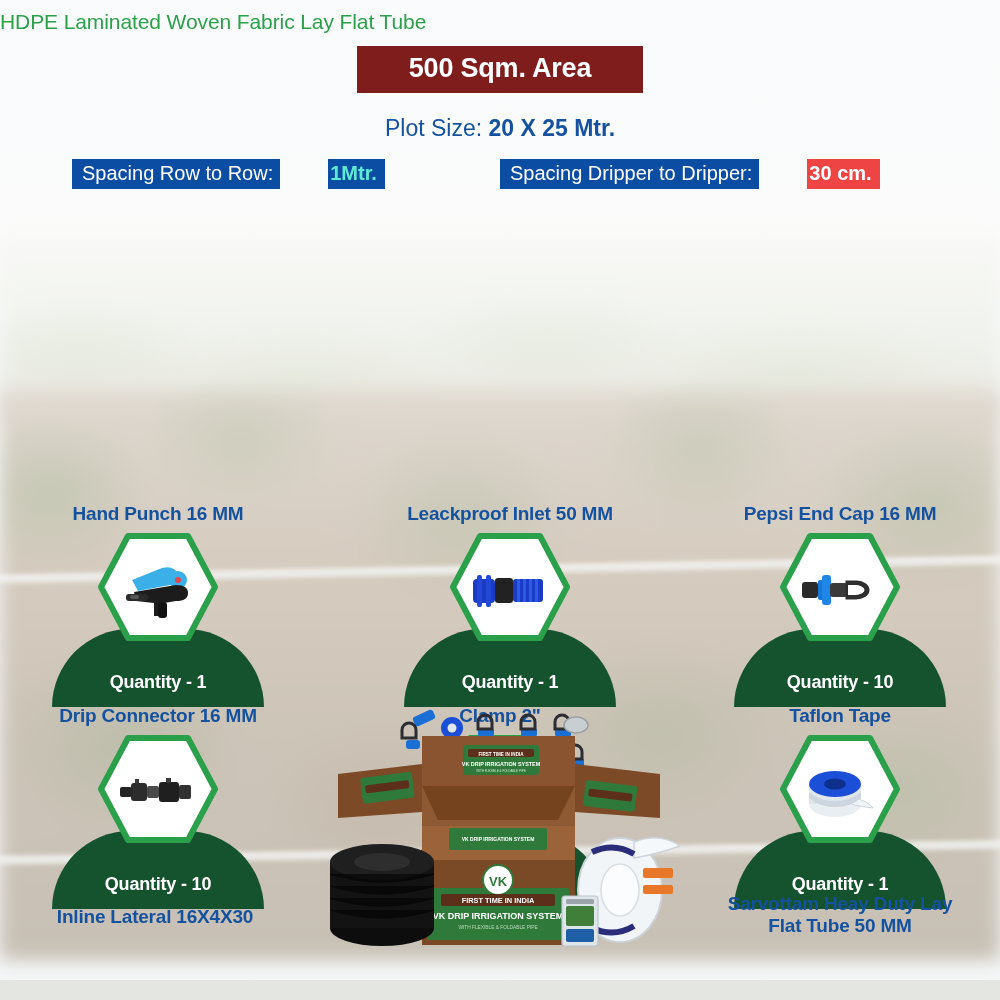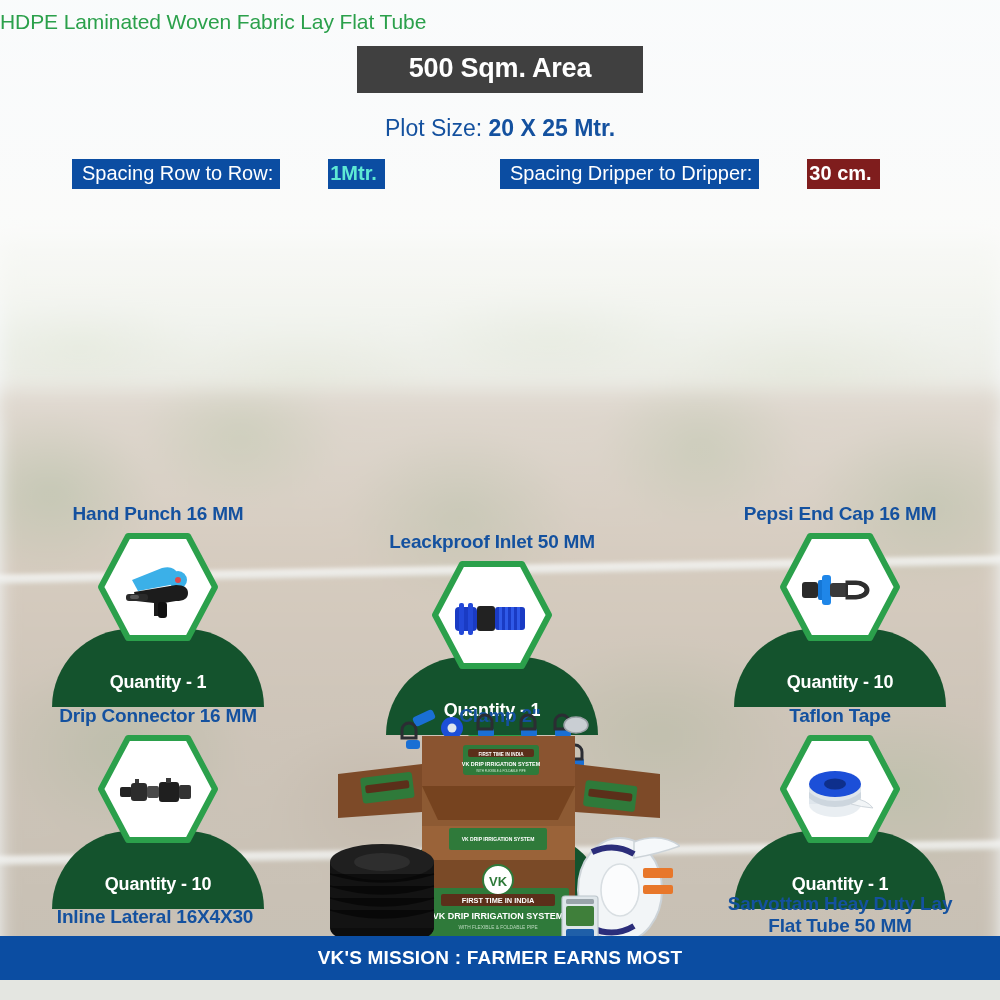--- a/index.html
+++ b/index.html
@@ -62,21 +62,21 @@
   .title {
     text-align:center; color:#14519f; font-weight:bold;
     font-size:41px; letter-spacing:-.4px; padding-top:46px; line-height:1.1;
   }
   .subtitle {
     text-align:left; color:#2ba04b; font-size:21px;
     margin-top:10px; letter-spacing:-.1px;
   }
   .area-banner-wrap { text-align:center; margin-top:12px; }
   .area-banner {
-    display:inline-block; background:#404040; color:#fff;
+    display:inline-block; background:#7f1d1d; color:#fff;
     font-size:27px; font-weight:bold; padding:7px 52px 9px; letter-spacing:-.2px;
   }
   .plot {
     text-align:center; color:#14519f; font-size:23px; margin-top:22px;
   }
   .plot .val { font-weight:bold; }
 
   .spacing-row {
     position:relative; height:34px; margin-top:17px;
   }
@@ -162,21 +162,21 @@
     <span class="val">20 X 25 Mtr.</span>
   </div>
 
   <div class="spacing-row">
     <div class="spacing left">
       <span class="lab">Spacing Row to Row:</span>
       <span class="val valbox" style="background:#0b4da2;color:#5eead4;">1Mtr.</span>
     </div>
     <div class="spacing right">
       <span class="lab">Spacing Dripper to Dripper:</span>
-      <span class="val valbox" style="background:#7f1d1d;color:#fff;">30 cm.</span>
+      <span class="val valbox" style="background:#ef4444;color:#fff;">30 cm.</span>
     </div>
   </div>
 
   <div class="grid">
 
     <div class="cell" style="left:8px;  top:310px;">
       <div class="cap">Hand Punch 16 MM</div>
       <div class="hexwrap">
         <div class="dome">
           <span class="qty">Quantity - 1</span>
@@ -193,21 +193,21 @@
               <path d="M16 34 L58 27 Q70 27 70 35 Q70 43 58 43 L46 45 L44 58 L36 58 L36 45 L18 43 Z" fill="#1c1c1c"></path>
               <rect x="8" y="36" width="22" height="7" rx="3" fill="#2a2a2a"></rect>
               <rect x="40" y="44" width="9" height="16" rx="3" fill="#111"></rect>
               <rect x="12" y="37" width="9" height="4" rx="2" fill="#555"></rect>
             </svg>
           </div>
         </div>
       </div>
     </div>
 
-    <div class="cell" style="left:342px; top:310px;margin-top:28px;">
+    <div class="cell" style="left:360px; top:310px;">
       <div class="cap">Leackproof Inlet 50 MM</div>
       <div class="hexwrap">
         <div class="dome">
           <span class="qty">Quantity - 1</span>
         </div>
         <div class="hex">
           <svg width="122" height="110" viewBox="0 0 122 110">
             <polygon points="31,4 91,4 118,55 91,106 31,106 4,55" fill="#ffffff" stroke="#2ba04b" stroke-width="6" stroke-linejoin="round"></polygon>
           </svg>
           <div class="prod">
@@ -447,18 +447,15 @@
         <path d="M262 228 q22 10 42 -2" stroke="#2b2d7a" stroke-width="6" fill="none"></path>
 
         <rect x="232" y="196" width="36" height="50" rx="3" fill="#dfe6ea" stroke="#bcc5cb" stroke-width="1.2"></rect>
         <rect x="236" y="206" width="28" height="20" rx="2" fill="#3f7f3a"></rect>
         <rect x="236" y="229" width="28" height="13" rx="2" fill="#1f5fa8"></rect>
         <rect x="236" y="199" width="28" height="5" rx="1.5" fill="#9aa4aa"></rect>
       </g>
     </svg>
   </div>
 
-  <div class="footer">
-    <span class="txt">VK'S MISSION : FARMER EARNS MOST</span>
-  </div>
   <div class="bottomstrip"></div>
 
 </div>
 
 </body></html>

